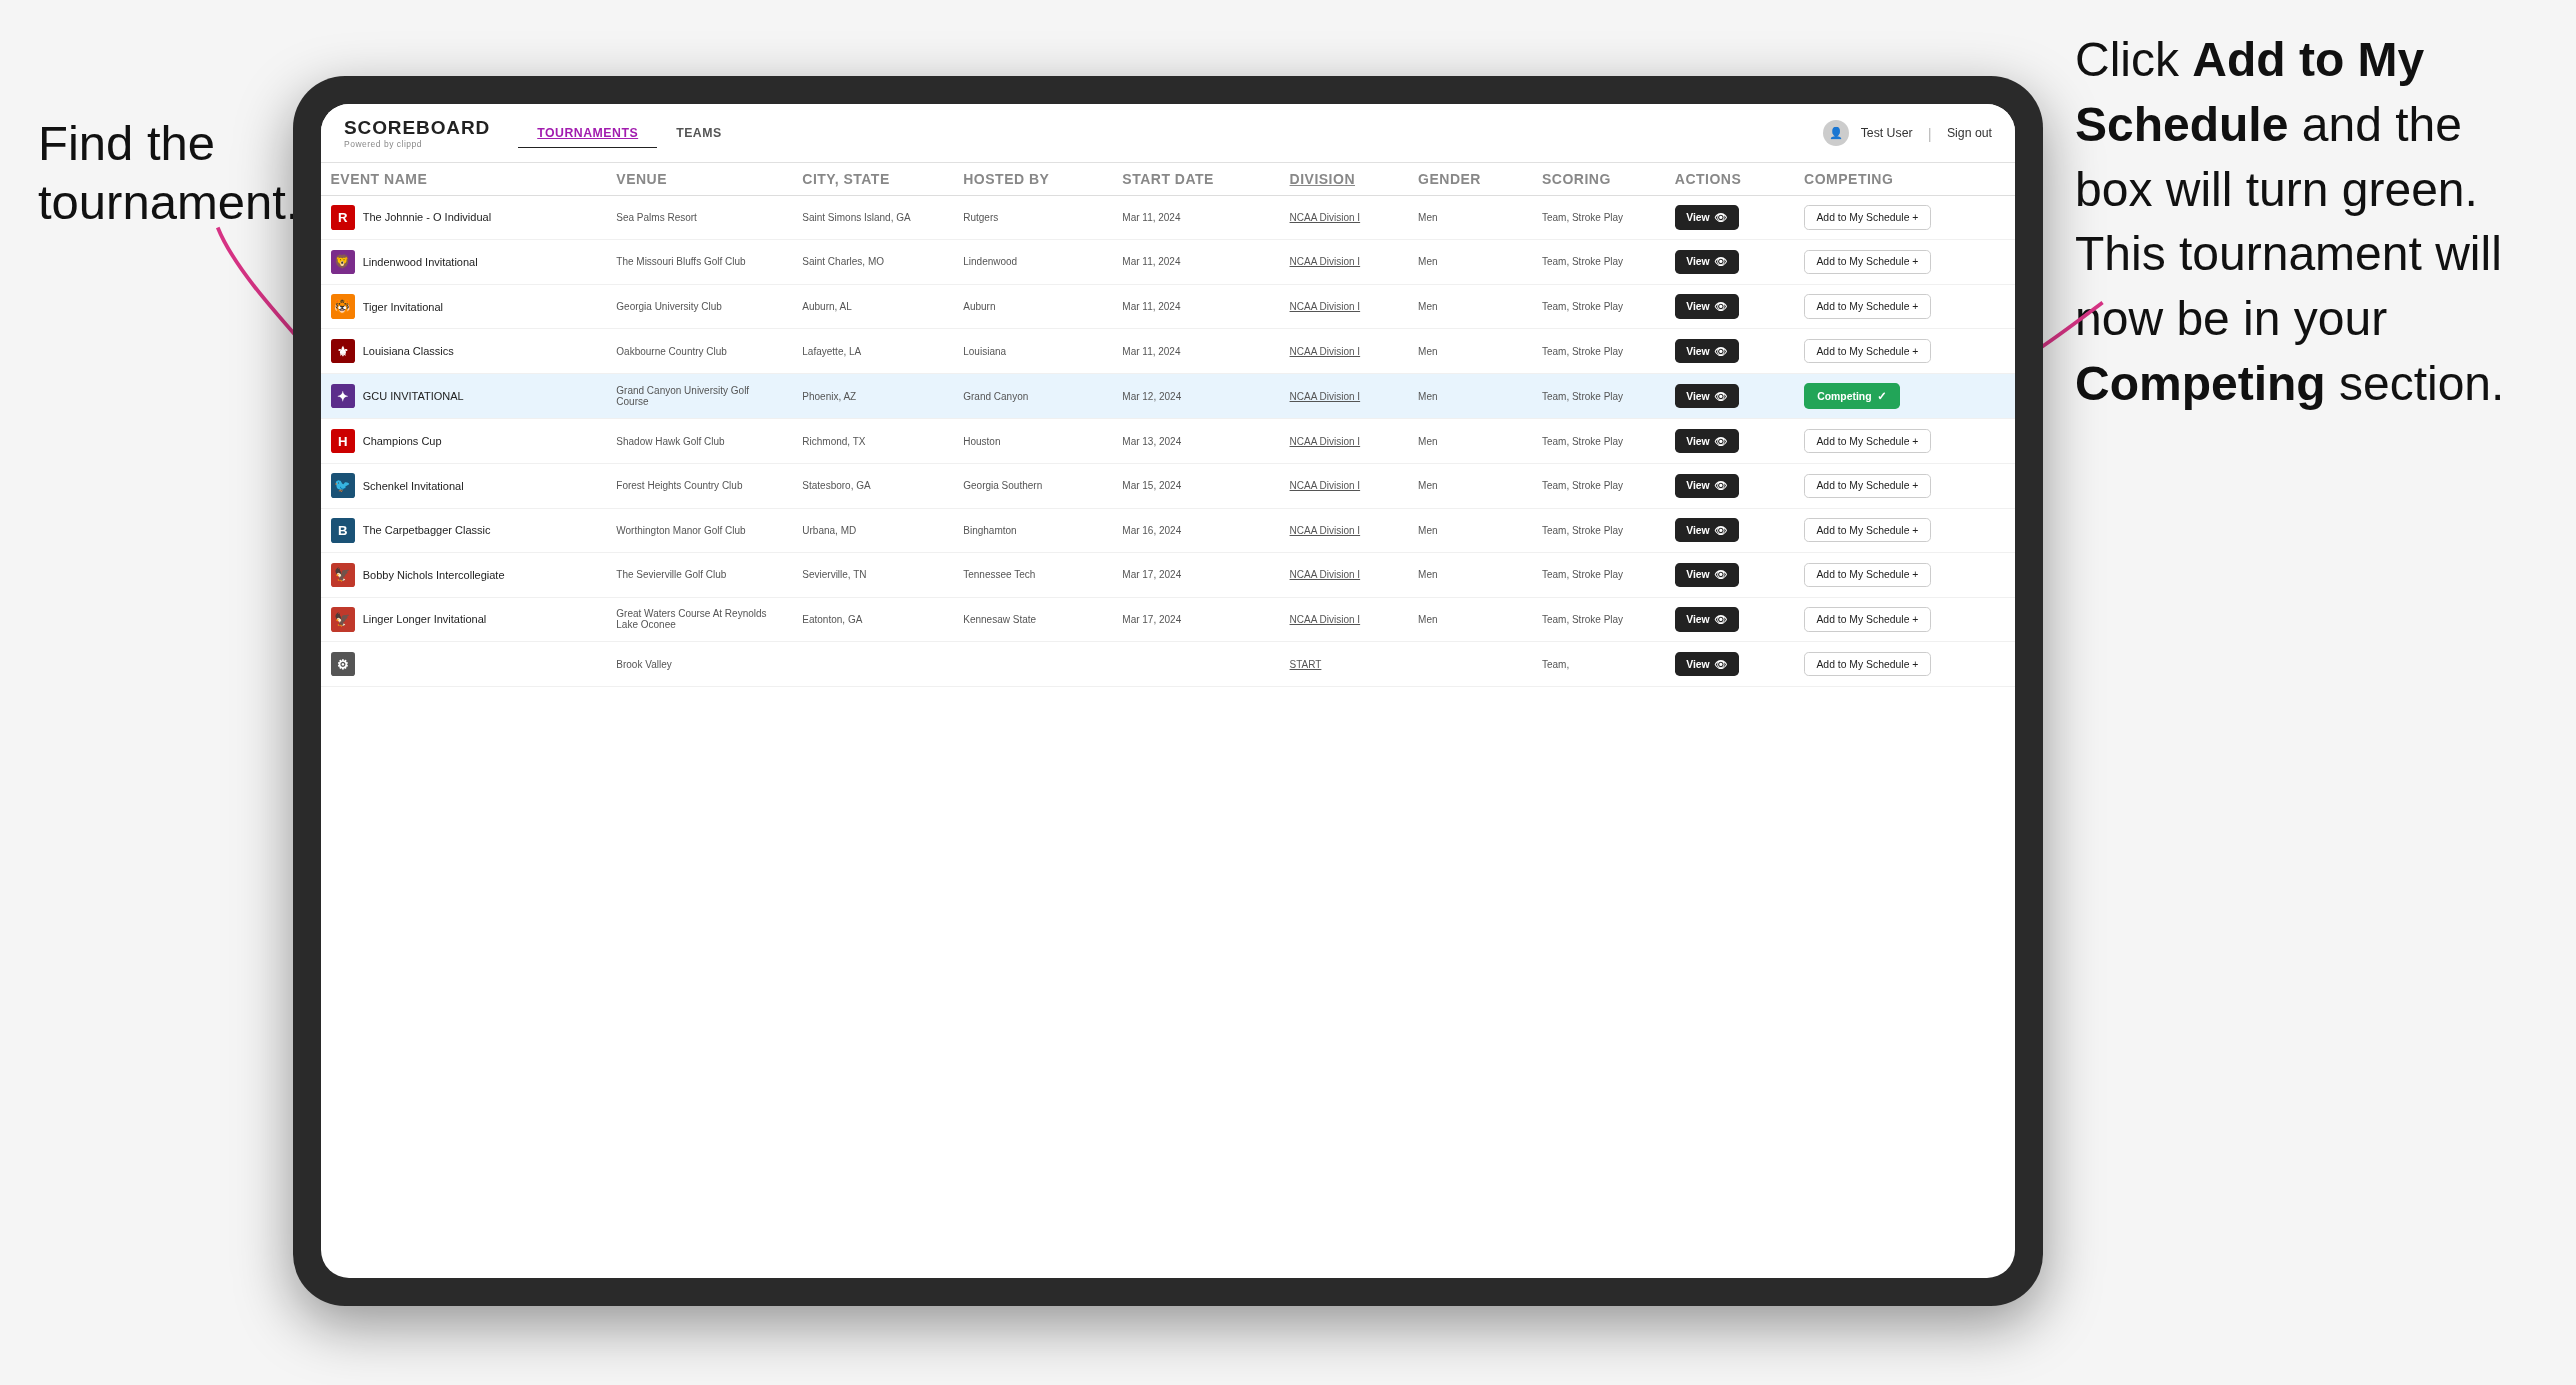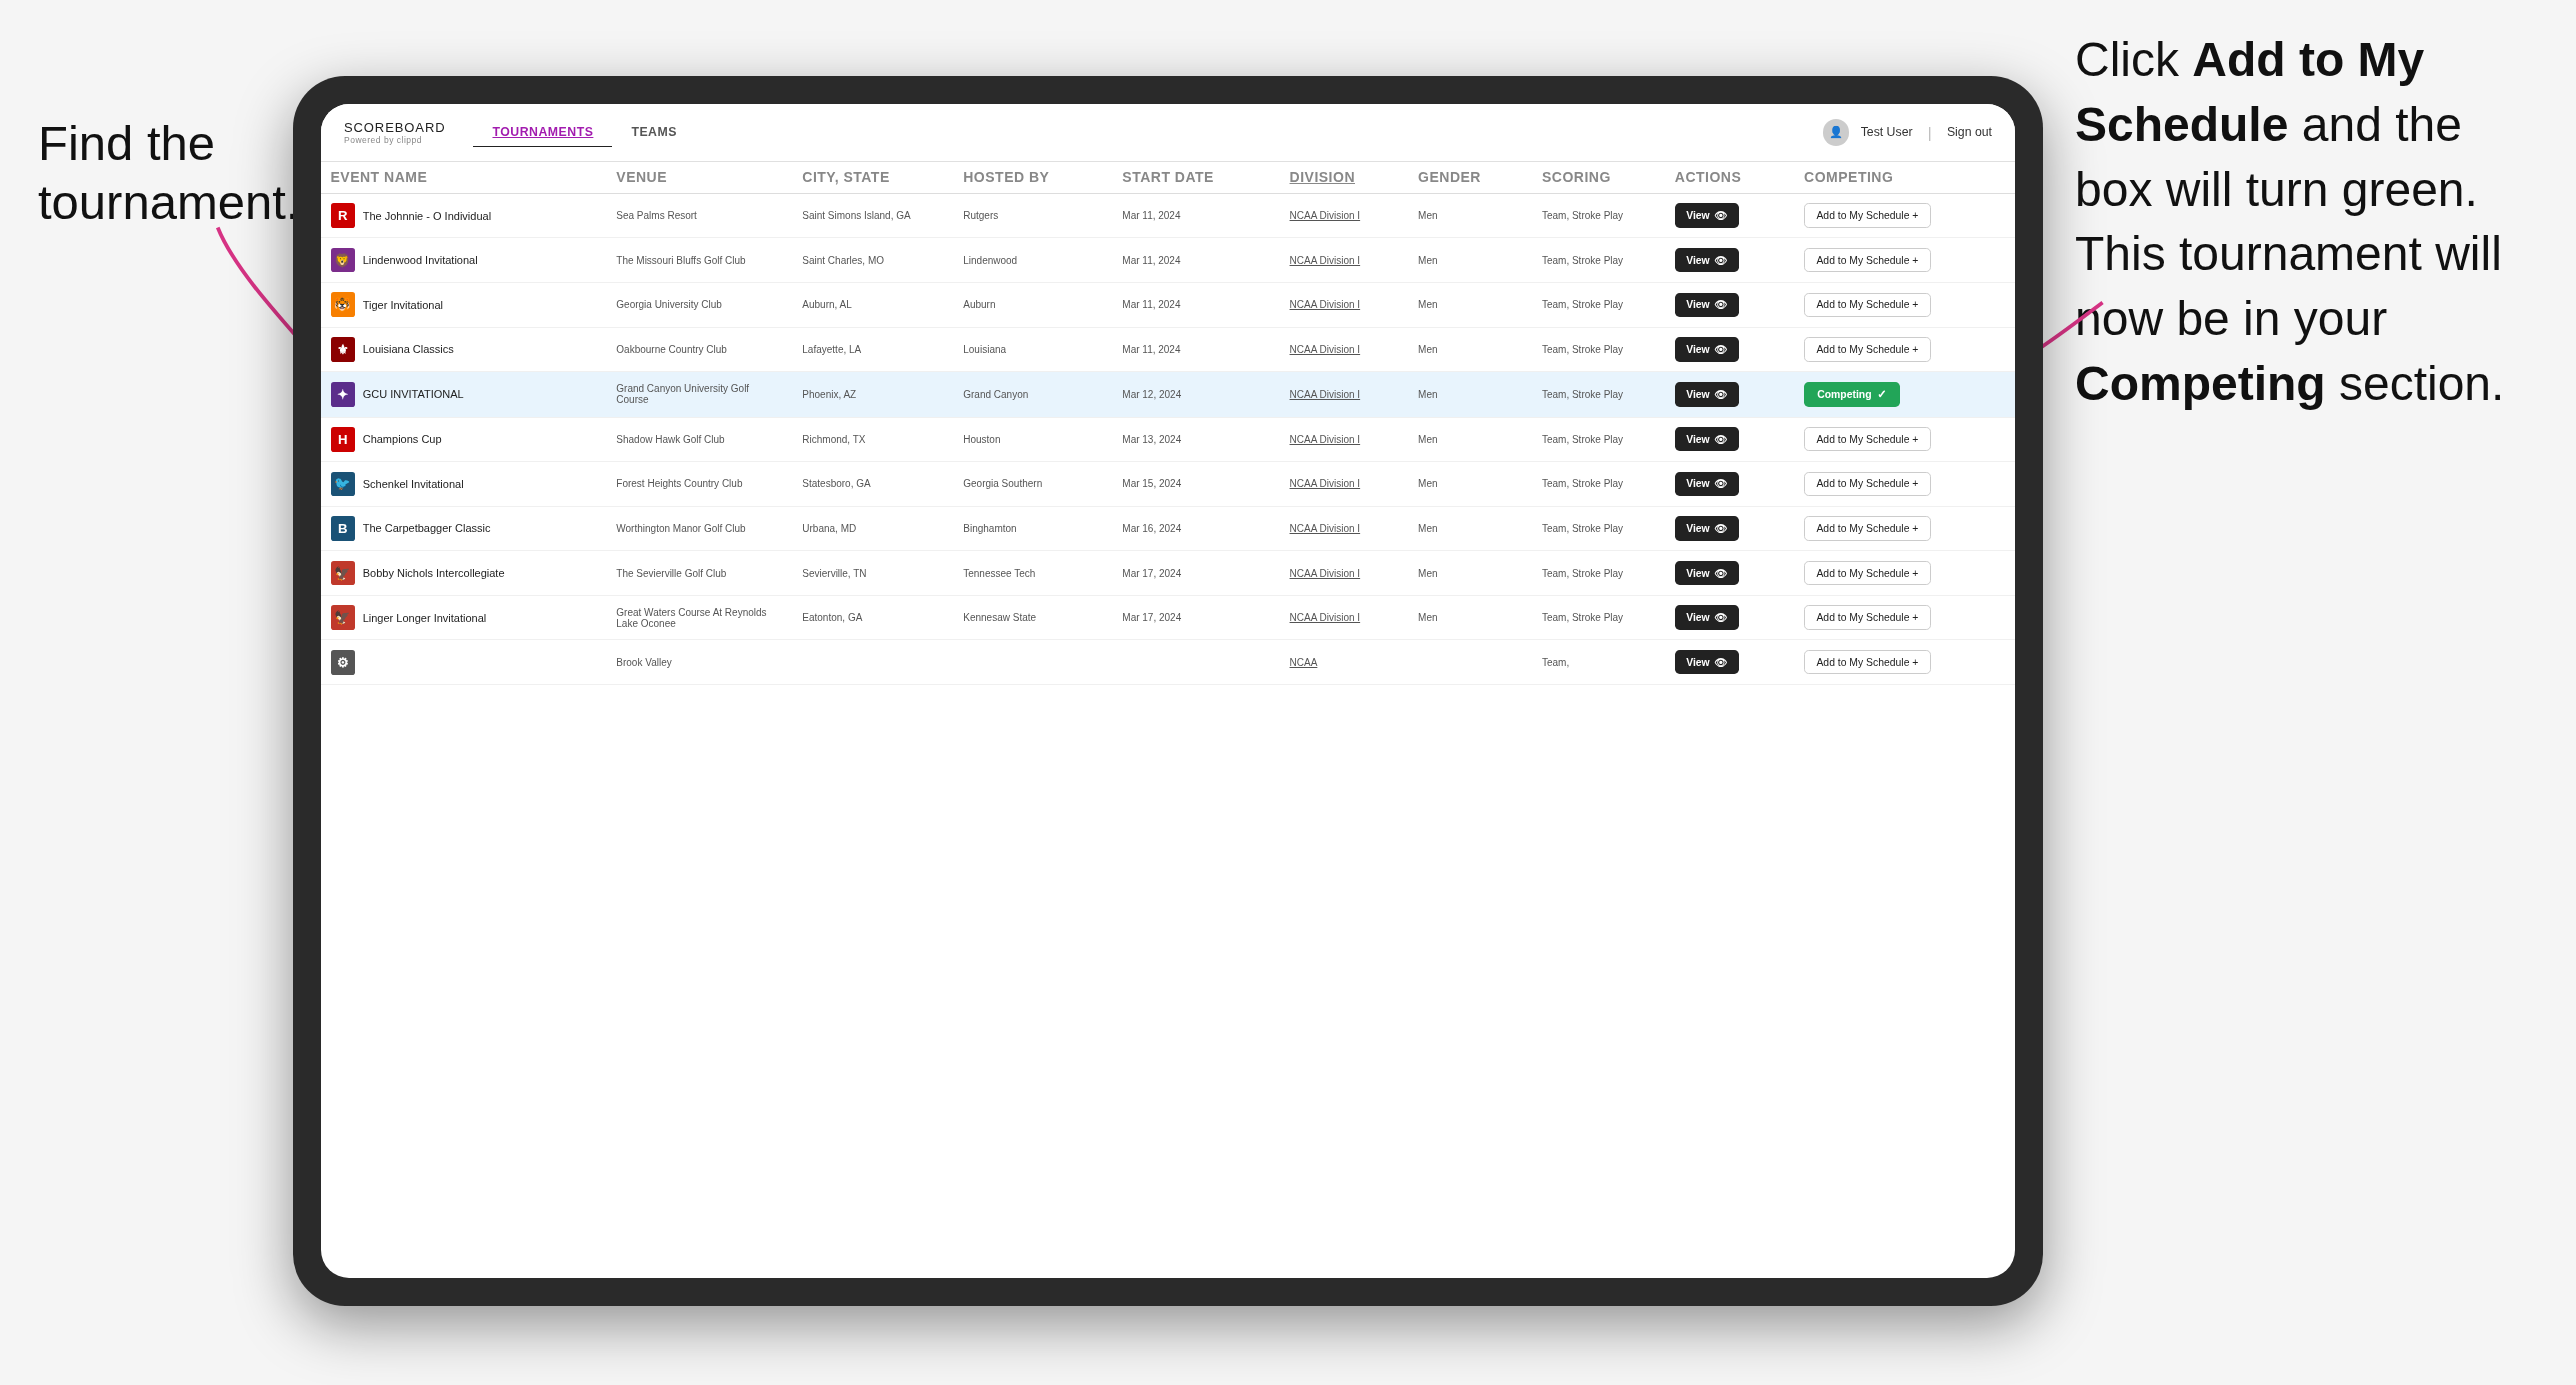--- a/index.html
+++ b/index.html
@@ -72,22 +72,22 @@
       flex-shrink: 0;
     }
 
     .logo-area {
       display: flex;
       flex-direction: column;
       margin-right: 28px;
     }
 
     .logo-text {
-      font-size: 13px;
-      font-weight: 400;
+      font-size: 19px;
+      font-weight: 700;
       color: #222;
       letter-spacing: 0.9px;
     }
 
     .logo-sub {
       font-size: 8.5px;
       color: #888;
       letter-spacing: 0.5px;
     }
 
@@ -589,21 +589,21 @@
               <td class="col-event">
     <div class="event-name-cell">
       <div class="team-logo" style="background:#555;color:white;font-weight:bold;">⚙</div>
       <span class="event-name-text"></span>
     </div>
   </td>
               <td class="col-venue small-text">Brook Valley</td>
               <td class="col-city small-text"></td>
               <td class="col-hosted small-text"></td>
               <td class="col-date small-text"></td>
-              <td class="col-division small-text">NCAA</td>
+              <td class="col-division small-text">START</td>
               <td class="col-gender small-text"></td>
               <td class="col-scoring small-text">Team,</td>
               <td class="col-actions actions-cell"><button class="view-btn">
                   <span>View</span> 
                   <span class="eye-icon">👁</span>
                 </button></td>
               <td class="col-competing competing-cell"><button class="add-schedule-btn">
                   <span>Add to My Schedule +</span>
                 </button></td>
             </tr>

